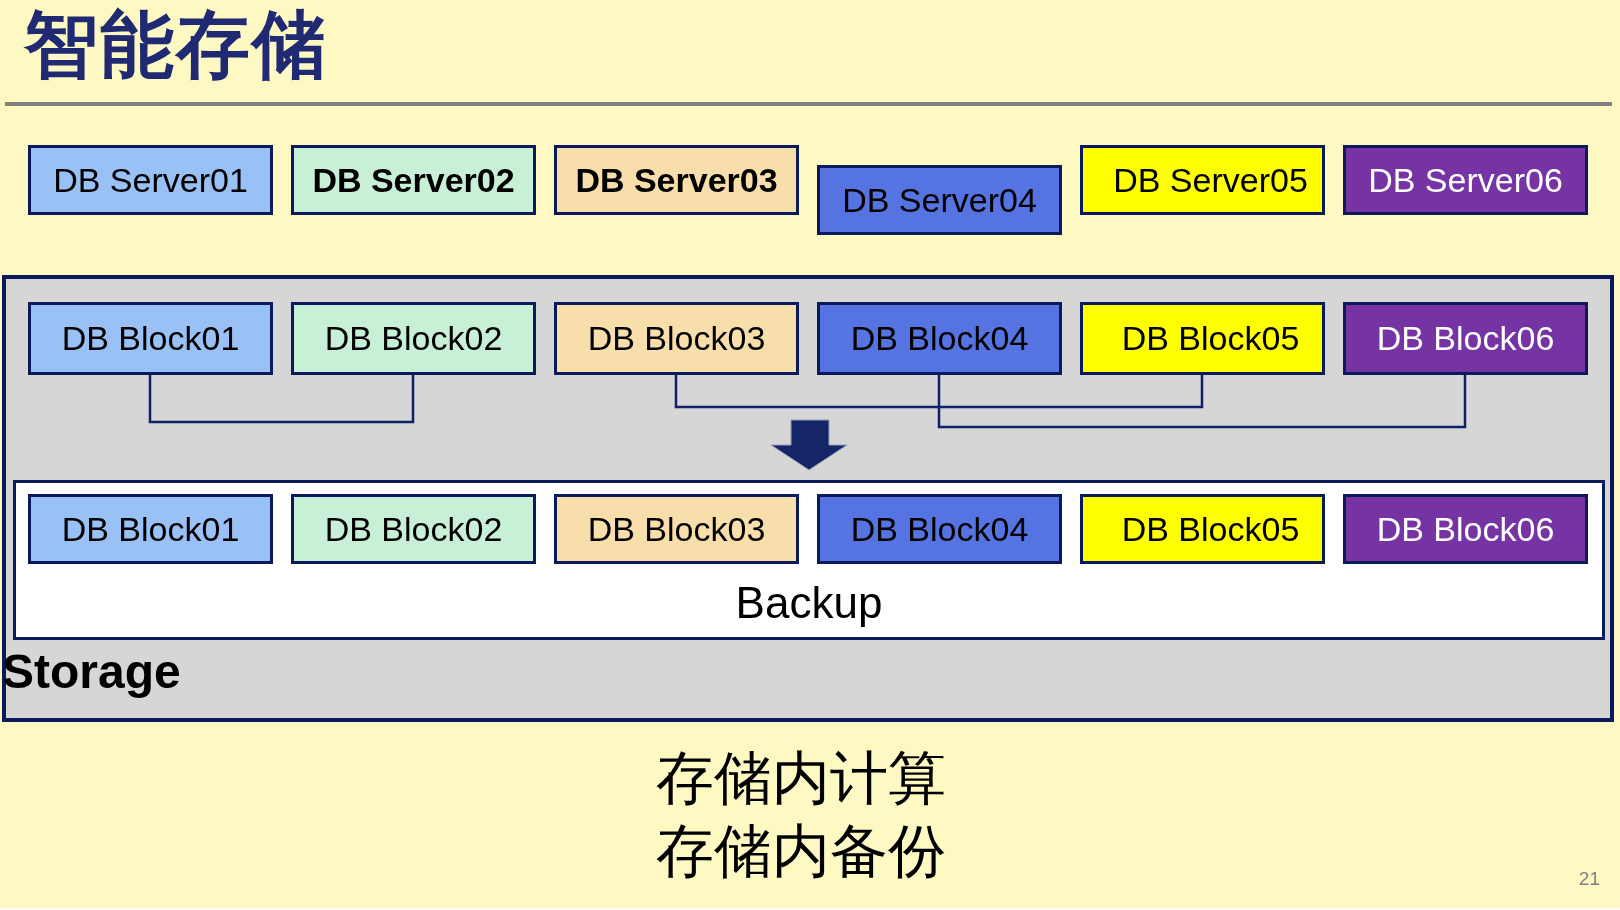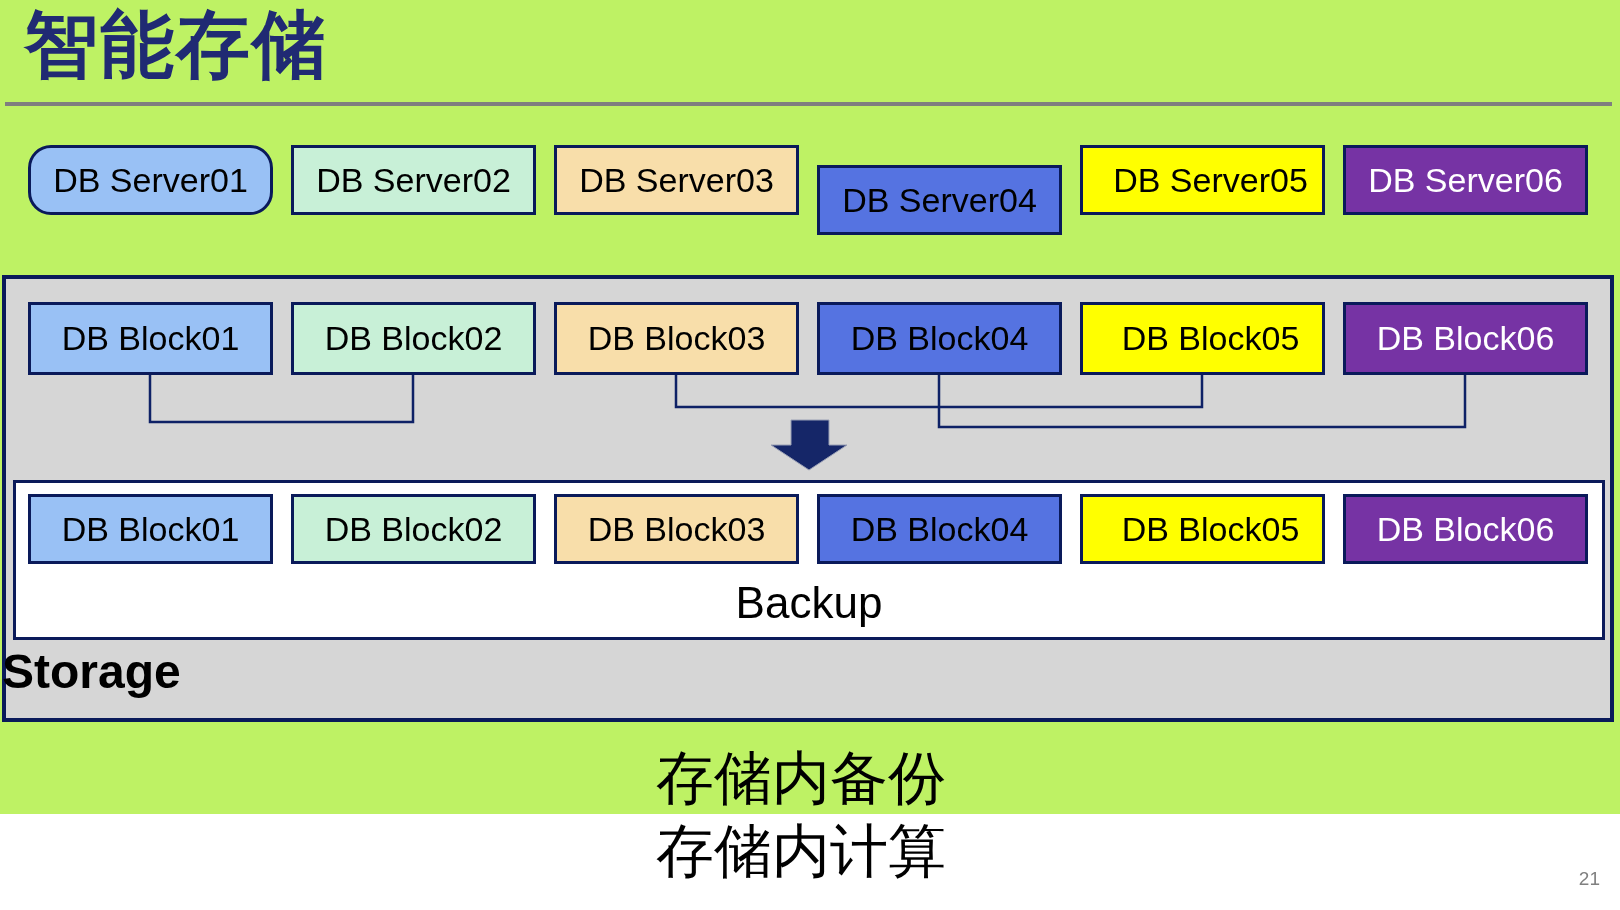--- a/index.html
+++ b/index.html
@@ -1,17 +1,17 @@
 <!DOCTYPE html>
 <html><head>
 <meta charset="utf-8">
 <style>
   html,body { margin:0; padding:0; }
   body { width:1620px; height:910px; background:#ffffff; font-family:"Liberation Sans", sans-serif; overflow:hidden; }
-  .slide { position:relative; width:1620px; height:814px; background:#bef264; }
+  .slide { position:relative; width:1620px; height:908px; background:#fef9c3; }
 
   .title { position:absolute; left:24px; top:-4px; font-size:74px; font-weight:700; letter-spacing:2px; }
   .title-rule { position:absolute; left:5px; top:102px; width:1607px; height:4px; }
 
   .box { position:absolute; width:245px; box-sizing:border-box; border:3px solid #0A1A5A;
          display:flex; align-items:center; justify-content:center; font-size:34px; white-space:nowrap; }
   .server-row .box { top:145px; height:70px; }
   .row1 .box { top:302px; height:73px; }
   .row2 .box { top:494px; height:70px; }
   .c0 { left:28px; } .c1 { left:291px; } .c2 { left:554px; }
@@ -32,23 +32,23 @@
 </style>
 </head>
 <body>
 
 <div class="slide">
 
   <div class="title" style="color: rgb(32, 42, 115);">智能存储</div>
   <div class="title-rule" style="background-color: rgb(127, 127, 127);"></div>
 
   <div class="server-row">
-    <div class="box c0" style="background-color: rgb(153, 193, 245); color: rgb(0, 0, 0); border-radius: 23px;">DB Server01</div>
-    <div class="box c1" style="background-color: rgb(200, 240, 215); color: rgb(0, 0, 0);">DB Server02</div>
-    <div class="box c2" style="background-color: rgb(248, 222, 170); color: rgb(0, 0, 0);">DB Server03</div>
+    <div class="box c0" style="background-color: rgb(153, 193, 245); color: rgb(0, 0, 0);">DB Server01</div>
+    <div class="box c1" style="background-color: rgb(200, 240, 215); color: rgb(0, 0, 0); font-weight: bold;">DB Server02</div>
+    <div class="box c2" style="background-color: rgb(248, 222, 170); color: rgb(0, 0, 0); font-weight: bold;">DB Server03</div>
     <div class="box c3" style="background-color: rgb(85, 115, 225); color: rgb(0, 0, 0); margin-top: 20px;">DB Server04</div>
     <div class="box c4" style="background-color: rgb(255, 255, 0); color: rgb(0, 0, 0);">DB Server05</div>
     <div class="box c5" style="background-color: rgb(118, 51, 164); color: rgb(255, 255, 255);">DB Server06</div>
   </div>
 
   <div class="storage-outer" style="background-color: rgb(214, 214, 214);"></div>
   <div class="backup-inner"></div>
 
   <svg class="overlay" viewBox="0 0 1620 910" xmlns="http://www.w3.org/2000/svg">
     <polyline points="150,374 150,422 413,422 413,374" fill="none" stroke-width="2.5" stroke="#0E2166"></polyline>
@@ -72,19 +72,19 @@
     <div class="box c2" style="background-color: rgb(248, 222, 170); color: rgb(0, 0, 0);">DB Block03</div>
     <div class="box c3" style="background-color: rgb(85, 115, 225); color: rgb(0, 0, 0);">DB Block04</div>
     <div class="box c4" style="background-color: rgb(255, 255, 0); color: rgb(0, 0, 0);">DB Block05</div>
     <div class="box c5" style="background-color: rgb(118, 51, 164); color: rgb(255, 255, 255);">DB Block06</div>
   </div>
 
   <div class="backup-label">Backup</div>
   <div class="storage-label">Storage</div>
 
   <div class="caption">
+    <div>存储内计算</div>
     <div>存储内备份</div>
-    <div>存储内计算</div>
   </div>
 
   <div class="page-number" style="color: rgb(128, 128, 128);">21</div>
 
 </div>
 
 </body></html>

